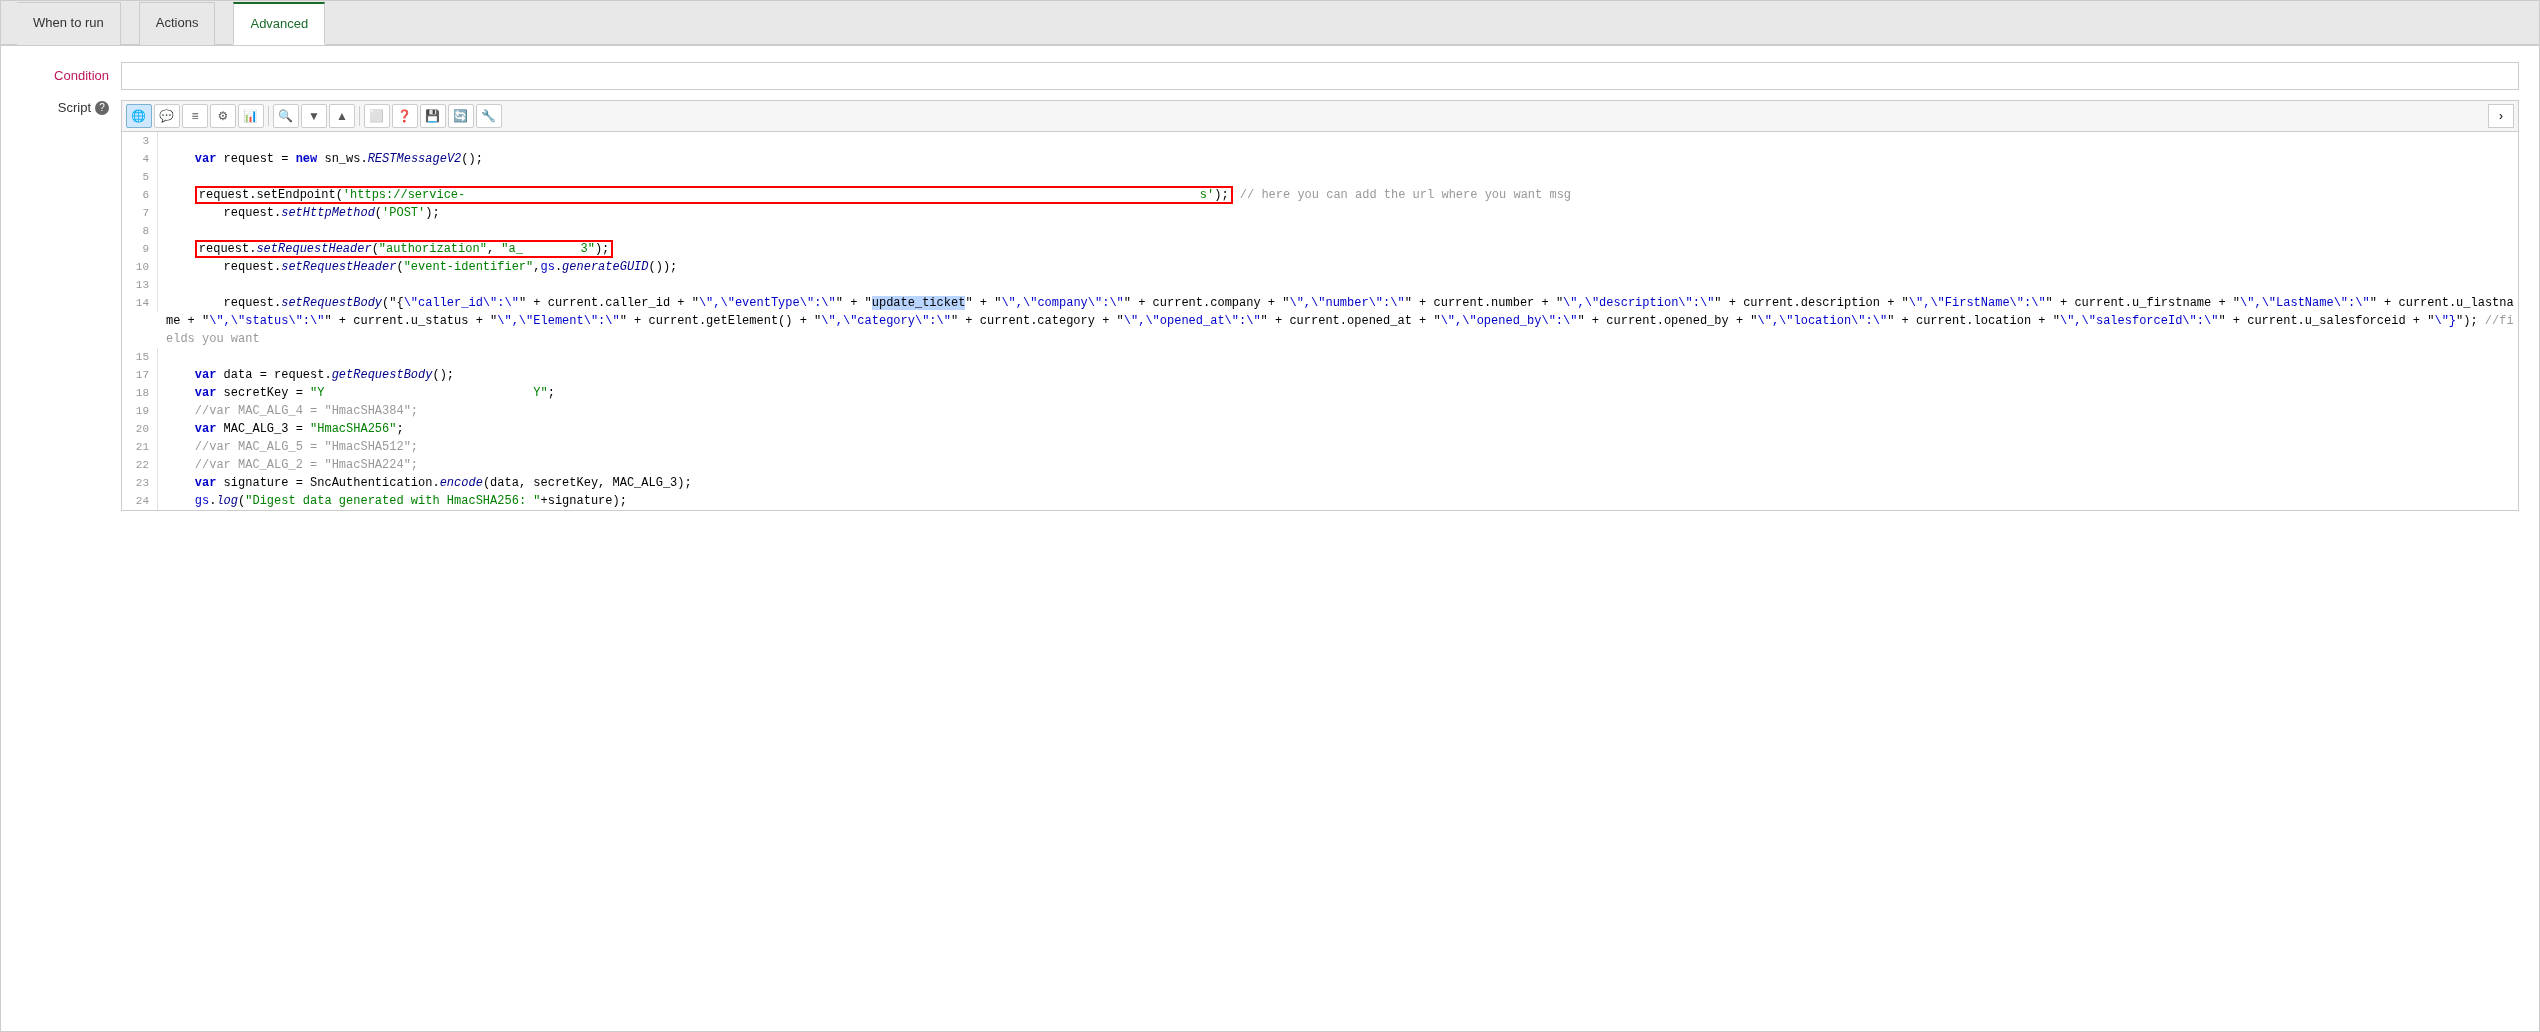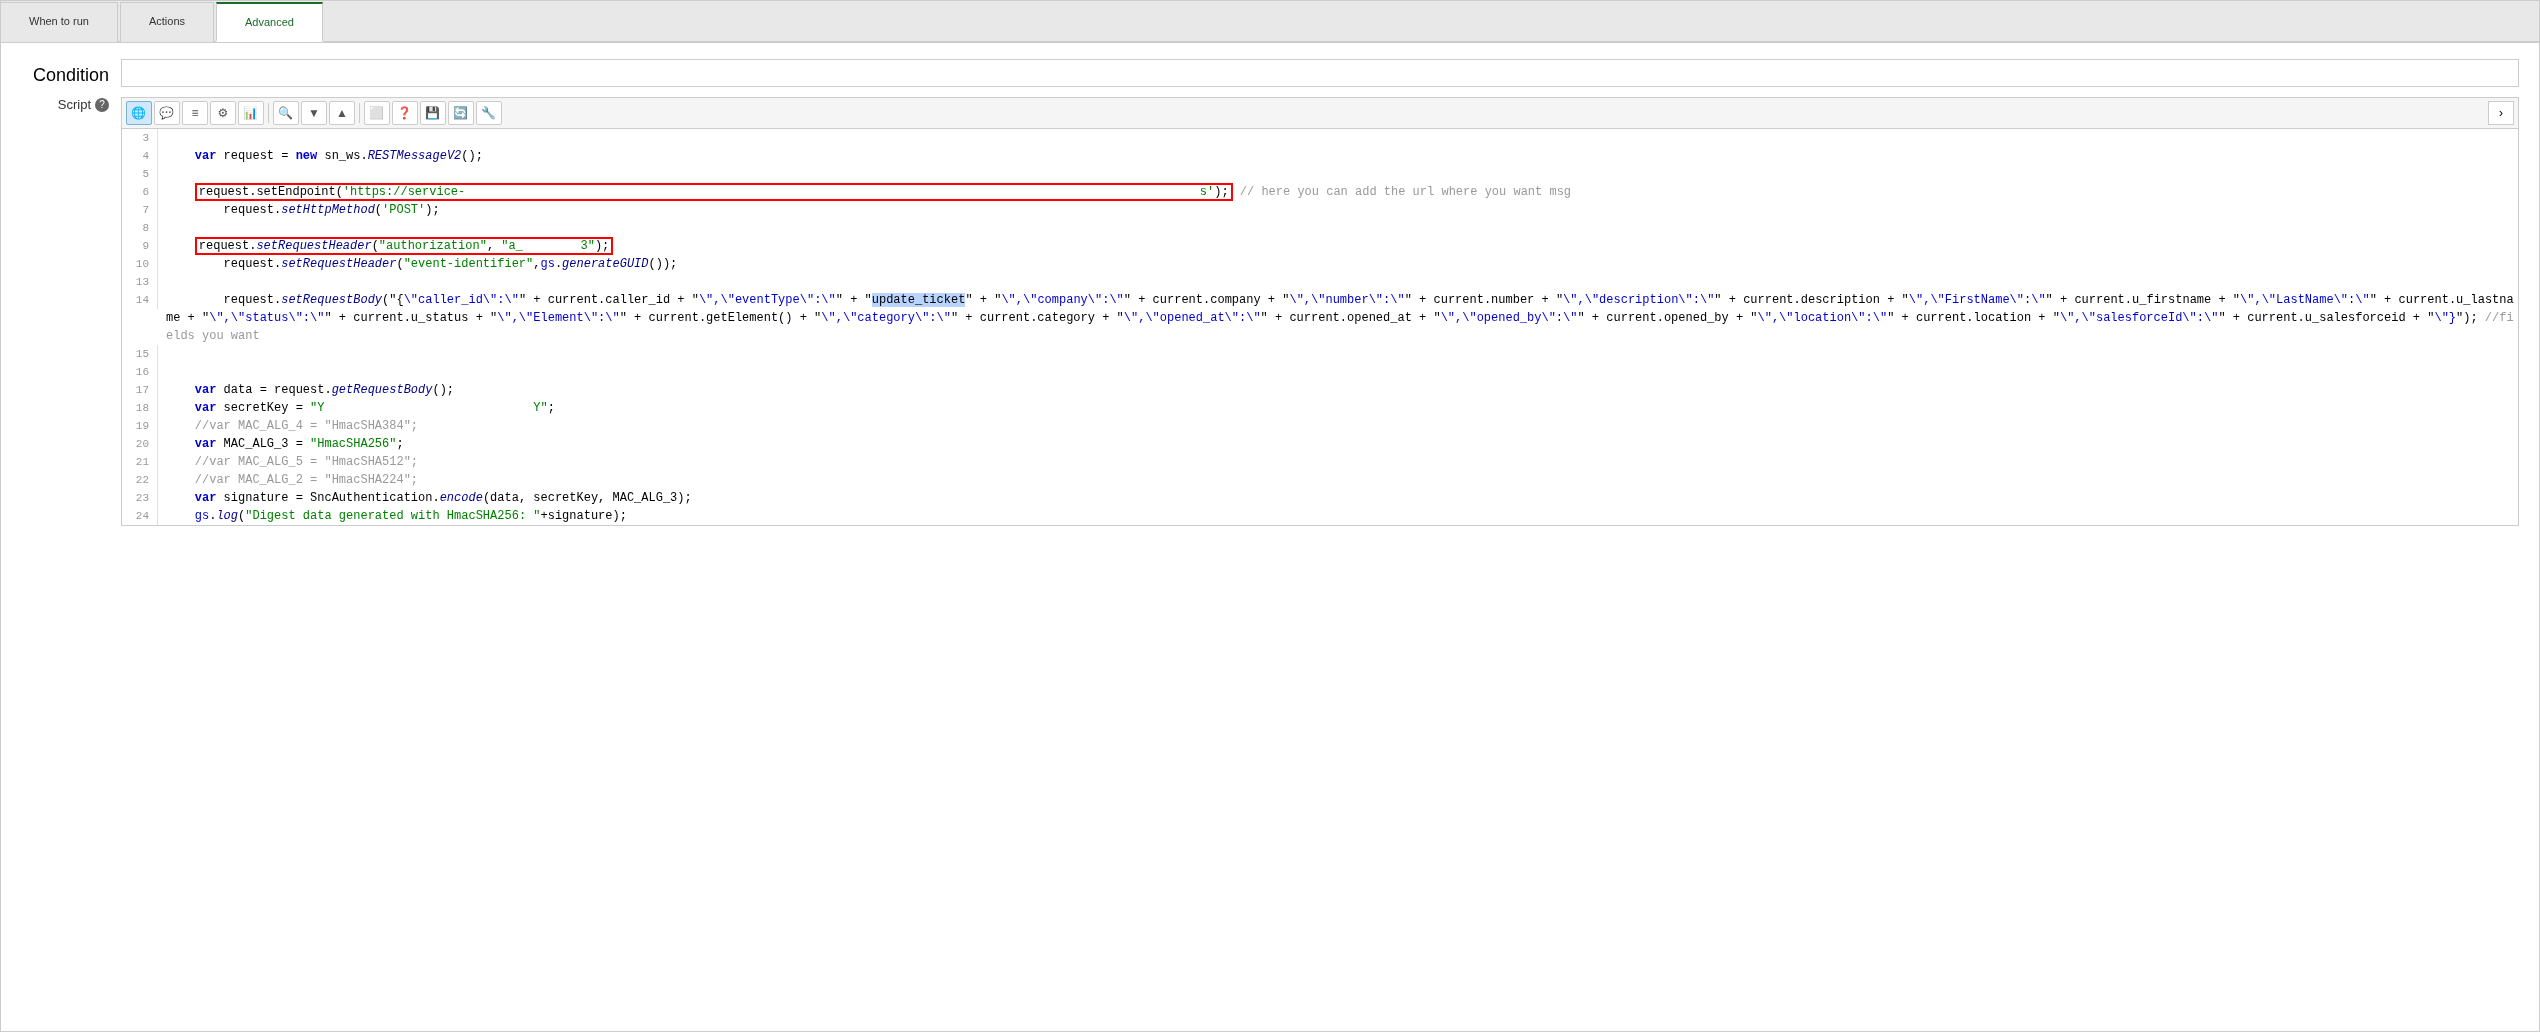--- a/index.html
+++ b/index.html
@@ -14,30 +14,31 @@
       width: 100%;
       min-height: 100vh;
     }
     
     .tabs {
       display: flex;
       border-bottom: 2px solid #ccc;
       background: #e8e8e8;
     }
     .tab {
-      padding: 12px 28px;
+      padding: 12px 16px;
       cursor: pointer;
       border: 1px solid #ccc;
       border-bottom: none;
       background: #e8e8e8;
-      font-size: 11px;
+      font-size: 13px;
       color: #333;
       margin-right: 2px;
       position: relative;
       top: 1px;
+      margin-left: 16px;
     }
     .tab:first-child {
       border-left: none;
     }
     .tab.active {
       background: #fff;
       border-bottom: 2px solid #fff;
       color: #1a6b2a;
       font-weight: normal;
       border-top: 2px solid #1a6b2a;
@@ -50,22 +51,22 @@
     .form-row {
       display: flex;
       align-items: flex-start;
       margin-bottom: 10px;
     }
     .form-label {
       width: 100px;
       text-align: right;
       padding-right: 12px;
       padding-top: 6px;
-      color: #000000;
-      font-size: 18px;
+      color: #be185d;
+      font-size: 13px;
       flex-shrink: 0;
     }
     .form-field {
       flex: 1;
     }
     .condition-input {
       width: 100%;
       height: 28px;
       border: 1px solid #ccc;
       padding: 4px 8px;
@@ -295,24 +296,20 @@
           <div style="display:flex; align-items:baseline; min-height:18px; line-height:18px; font-family:'Courier New',Courier,monospace; font-size:12px;">
             <span class="line-num">14</span>
             <span style="flex:1; white-space:pre-wrap; word-break:break-all; color:#000;">        request.<span class="method">setRequestBody</span>("{<span style="color:#0000cc;">\"caller_id\":\"</span>" + current.caller_id + "<span style="color:#0000cc;">\",\"eventType\":\"</span>" + "<span class="highlight-yellow">update_ticket</span>" + "<span style="color:#0000cc;">\",\"company\":\"</span>" + current.company + "<span style="color:#0000cc;">\",\"number\":\"</span>" + current.number + "<span style="color:#0000cc;">\",\"description\":\"</span>" + current.description + "<span style="color:#0000cc;">\",\"FirstName\":\"</span>" + current.u_firstname + "<span style="color:#0000cc;">\",\"LastName\":\"</span>" + current.u_lastname + "<span style="color:#0000cc;">\",\"status\":\"</span>" + current.u_status + "<span style="color:#0000cc;">\",\"Element\":\"</span>" + current.getElement() + "<span style="color:#0000cc;">\",\"category\":\"</span>" + current.category + "<span style="color:#0000cc;">\",\"opened_at\":\"</span>" + current.opened_at + "<span style="color:#0000cc;">\",\"opened_by\":\"</span>" + current.opened_by + "<span style="color:#0000cc;">\",\"location\":\"</span>" + current.location + "<span style="color:#0000cc;">\",\"salesforceId\":\"</span>" + current.u_salesforceid + "<span style="color:#0000cc;">\"}</span>"); <span class="comment">//fields you want</span></span>
           </div>
 
           <div class="code-line">
             <span class="line-num">15</span>
             <span class="line-content"></span>
           </div>
 
-          <div class="code-line">
-            <span class="line-num">16</span>
-            <span class="line-content"></span>
-          </div>
 
           <div class="code-line">
             <span class="line-num">17</span>
             <span class="line-content">    <span class="kw">var</span> data = request.<span class="method">getRequestBody</span>();</span>
           </div>
 
           <div class="code-line">
             <span class="line-num">18</span>
             <span class="line-content">    <span class="kw">var</span> secretKey = <span class="str">"Y&nbsp;&nbsp;&nbsp;&nbsp;&nbsp;&nbsp;&nbsp;&nbsp;&nbsp;&nbsp;&nbsp;&nbsp;&nbsp;&nbsp;&nbsp;&nbsp;&nbsp;&nbsp;&nbsp;&nbsp;&nbsp;&nbsp;&nbsp;&nbsp;&nbsp;&nbsp;&nbsp;&nbsp;&nbsp;Y"</span>;</span>
           </div>

